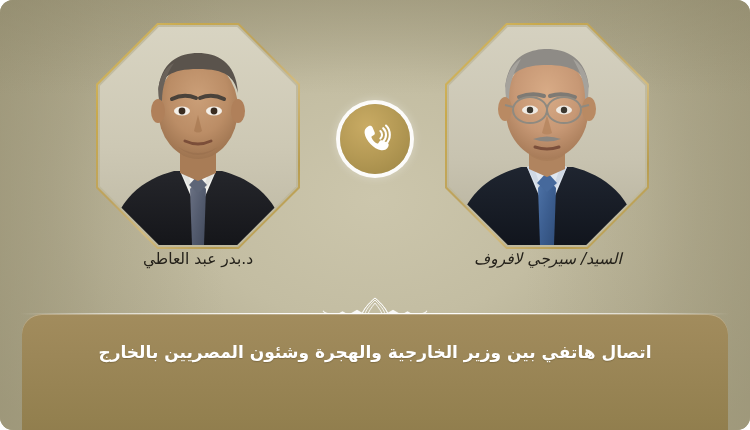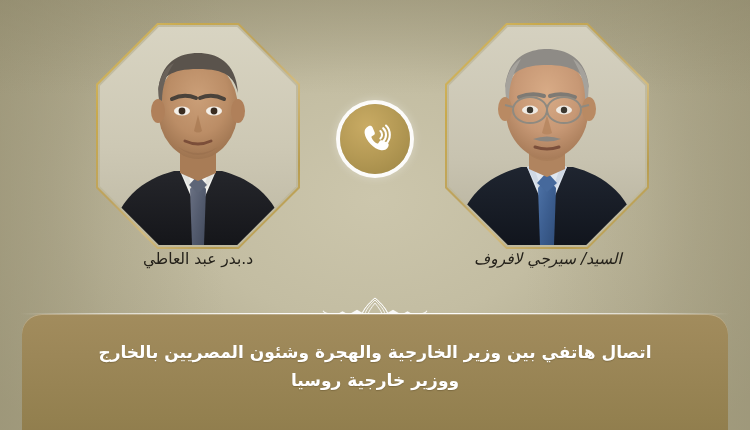--- a/index.html
+++ b/index.html
@@ -11,20 +11,21 @@
   body {
     font-family: "DejaVu Sans", "Liberation Sans", sans-serif;
   }
 
   .card {
     position: relative;
     width: 750px;
     height: 430px;
     overflow: hidden;
     background: #b3ad92;
+    border-radius: 13px;
   }
 
   
   .bg-base {
     position: absolute;
     inset: 0;
     background:
       radial-gradient(ellipse 62% 78% at 50% 46%, #ccc6ac 0%, #c3bda2 38%, #b2ac90 70%, #a8a284 100%);
   }
   .bg-vignette-left {
@@ -377,16 +378,15 @@
 
       <g stroke="#ffffff" stroke-width="1.1" fill="none" opacity="0.85">
         <path d="M330 17.8 q-5 0 -7 -3"></path>
         <path d="M420 17.8 q5 0 7 -3"></path>
       </g>
     </svg>
   </div>
 
   <div class="caption-box">
     <div class="caption-line">اتصال هاتفي بين وزير الخارجية والهجرة وشئون المصريين بالخارج</div>
-    <div class="caption-line">ووزير خارجية روسيا</div>
   </div>
 
 </div>
 
 </body></html>

